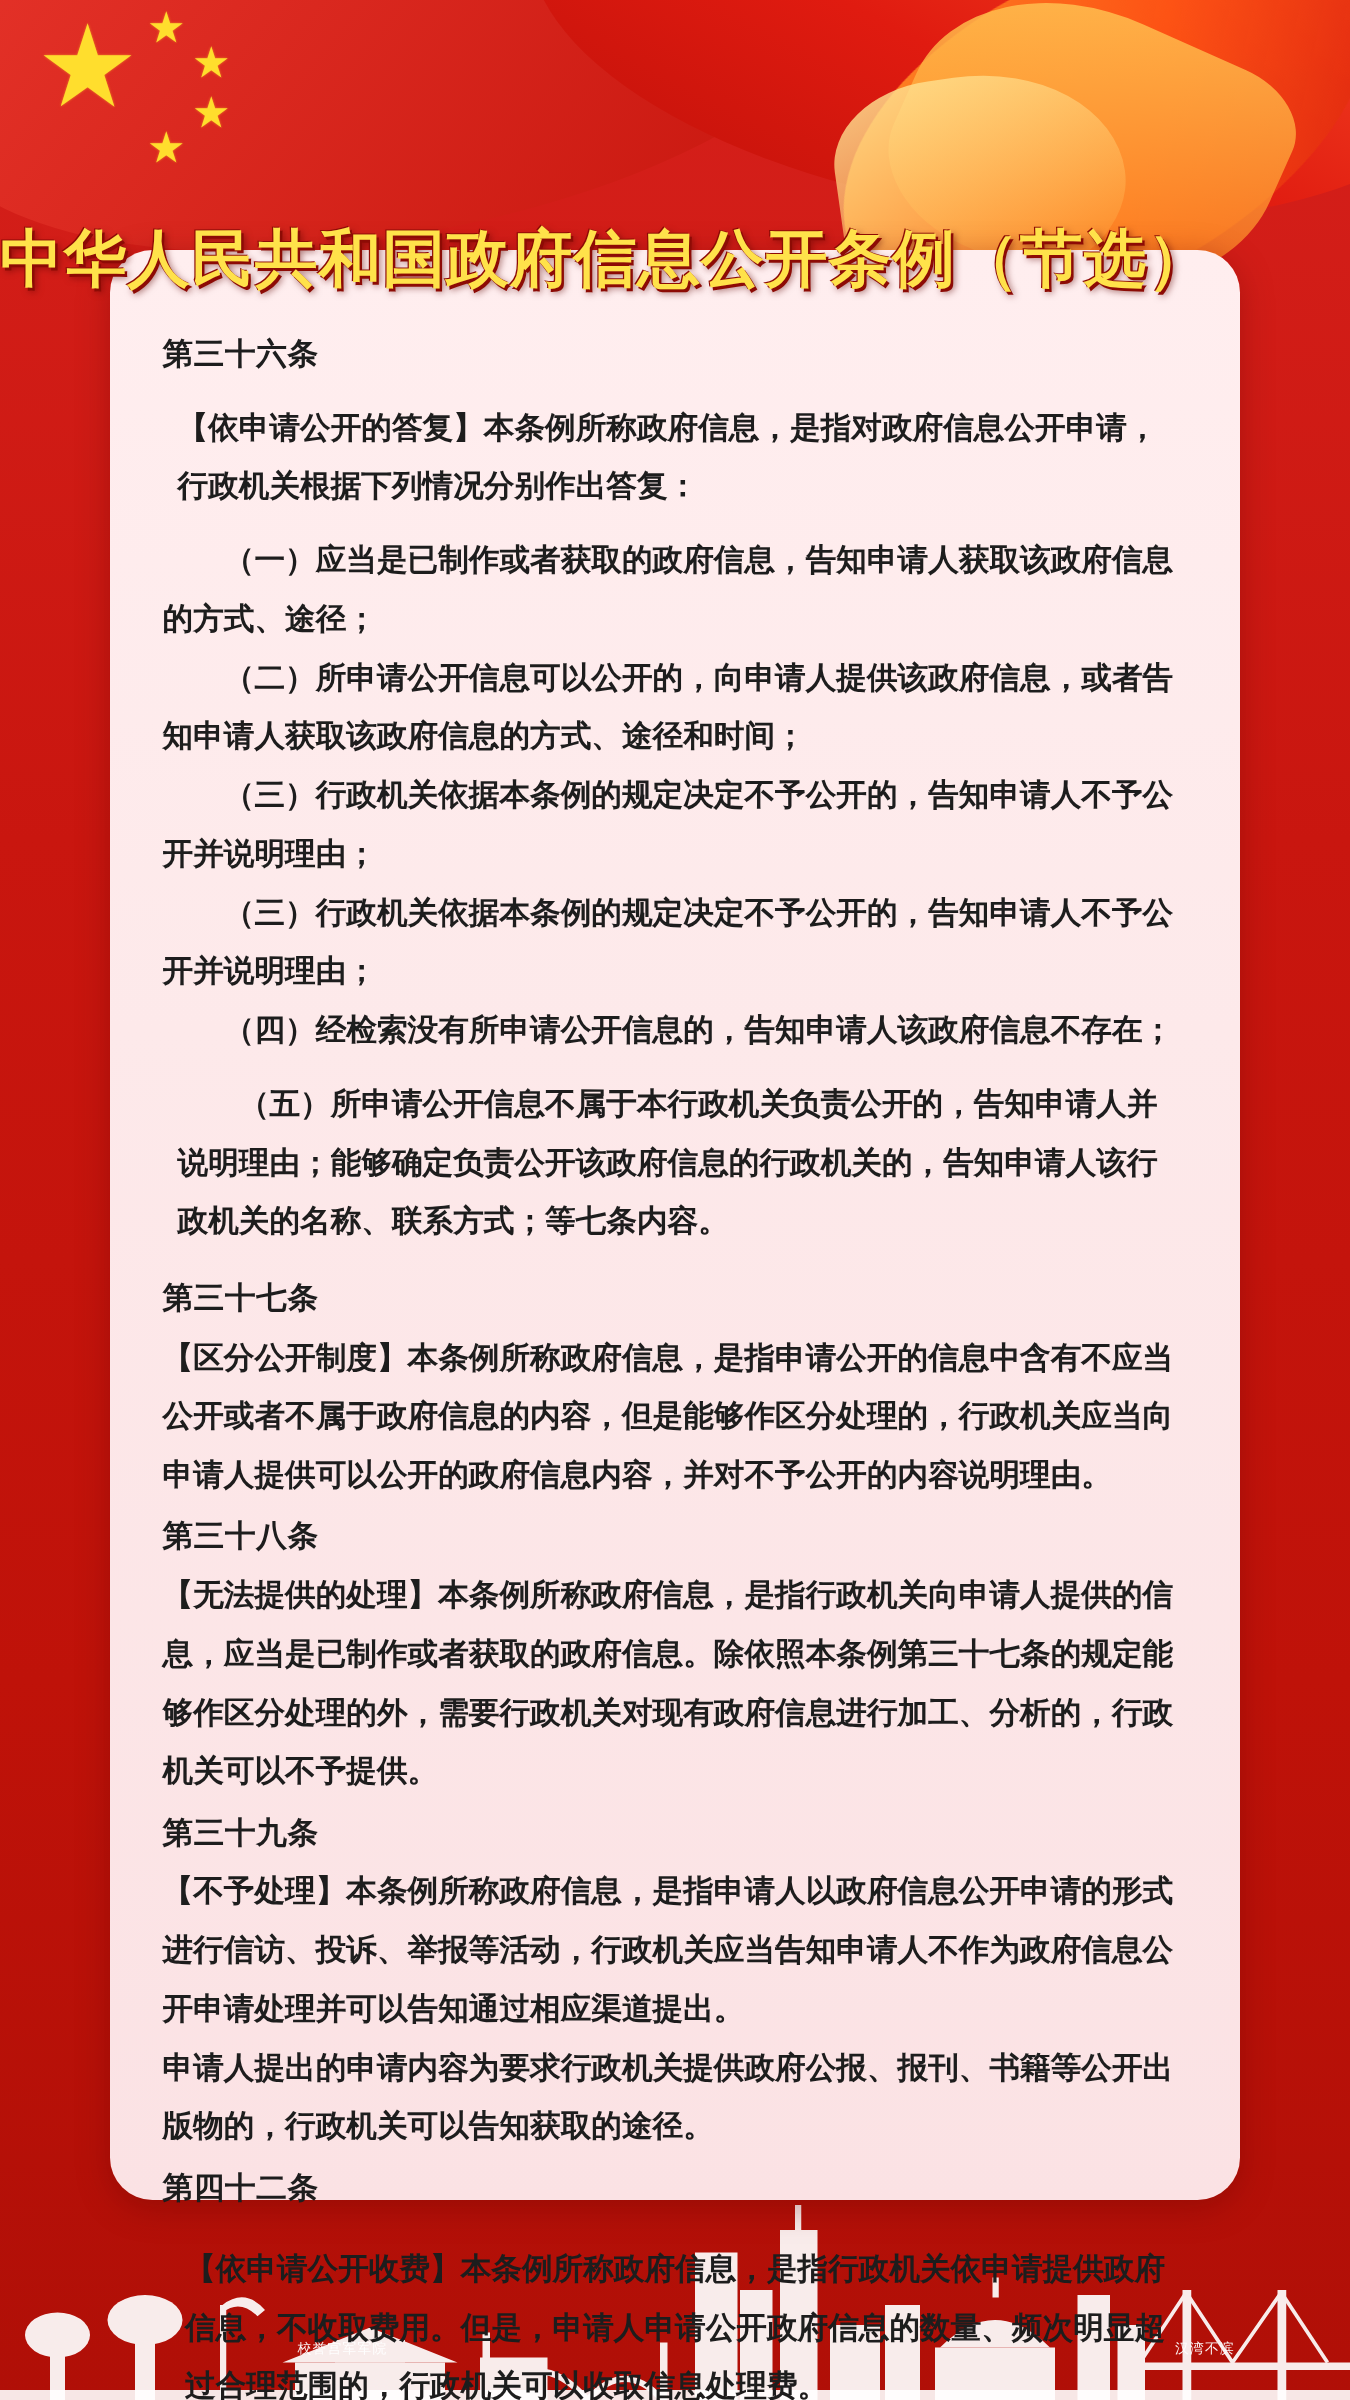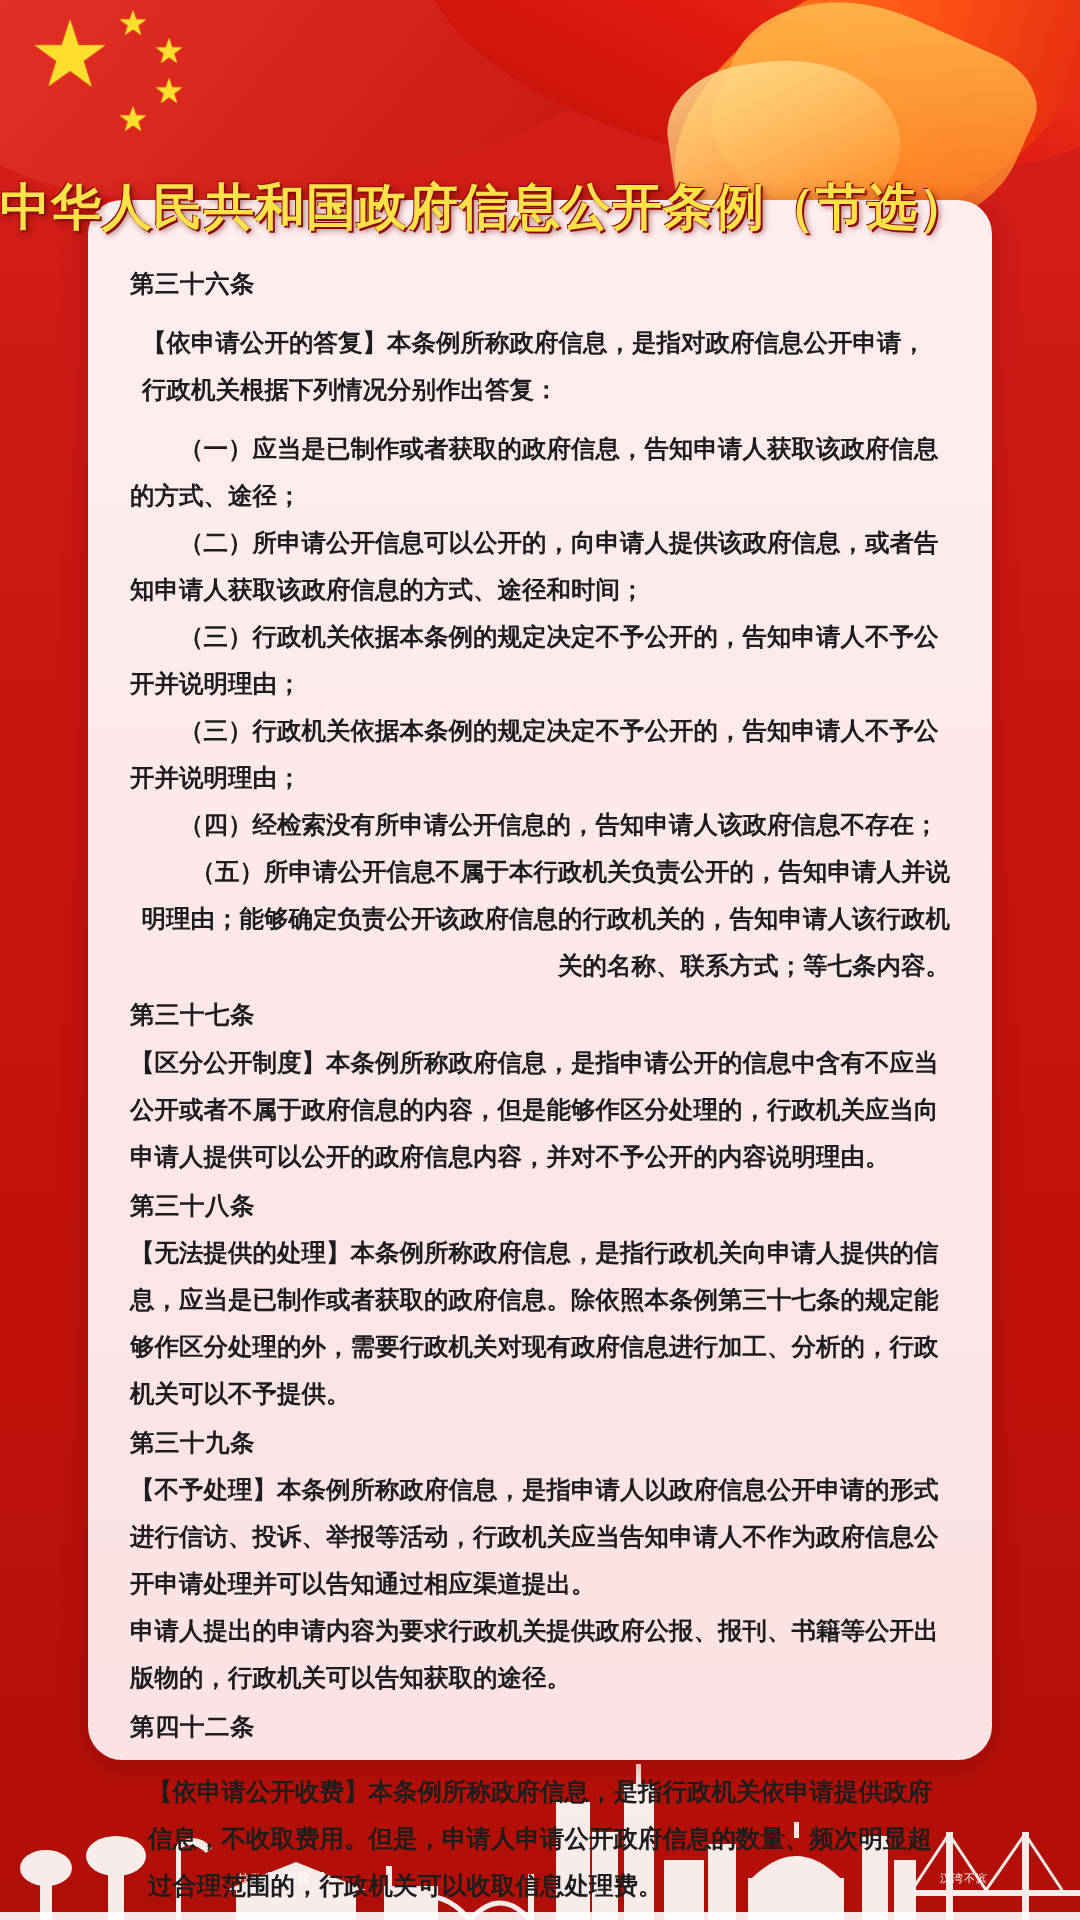--- a/index.html
+++ b/index.html
@@ -187,21 +187,21 @@
     <div class="articles" id="articles-root">
         <div class="article">
           <div class="art-no">第三十六条</div>
           <div class="art-body">
             <p class="para" style="margin: 12px;">【依申请公开的答复】本条例所称政府信息，是指对政府信息公开申请，行政机关根据下列情况分别作出答复：</p>
             <p class="para indent" style="margin: 0px;">（一）应当是已制作或者获取的政府信息，告知申请人获取该政府信息的方式、途径；</p>
             <p class="para indent" style="margin: 0px;">（二）所申请公开信息可以公开的，向申请人提供该政府信息，或者告知申请人获取该政府信息的方式、途径和时间；</p>
             <p class="para indent" style="margin: 0px;">（三）行政机关依据本条例的规定决定不予公开的，告知申请人不予公开并说明理由；</p>
             <p class="para indent" style="margin: 0px;">（三）行政机关依据本条例的规定决定不予公开的，告知申请人不予公开并说明理由；</p>
             <p class="para indent" style="margin: 0px;">（四）经检索没有所申请公开信息的，告知申请人该政府信息不存在；</p>
-            <p class="para indent" style="margin: 0px; text-align: right;">（五）所申请公开信息不属于本行政机关负责公开的，告知申请人并说明理由；能够确定负责公开该政府信息的行政机关的，告知申请人该行政机关的名称、联系方式；等七条内容。</p>
+            <p class="para indent" style="margin: 12px;">（五）所申请公开信息不属于本行政机关负责公开的，告知申请人并说明理由；能够确定负责公开该政府信息的行政机关的，告知申请人该行政机关的名称、联系方式；等七条内容。</p>
           </div>
         </div>
         <div class="article">
           <div class="art-no">第三十七条</div>
           <div class="art-body">
             <p class="para" style="margin: 0px;">【区分公开制度】本条例所称政府信息，是指申请公开的信息中含有不应当公开或者不属于政府信息的内容，但是能够作区分处理的，行政机关应当向申请人提供可以公开的政府信息内容，并对不予公开的内容说明理由。</p>
           </div>
         </div>
         <div class="article">
           <div class="art-no">第三十八条</div>

